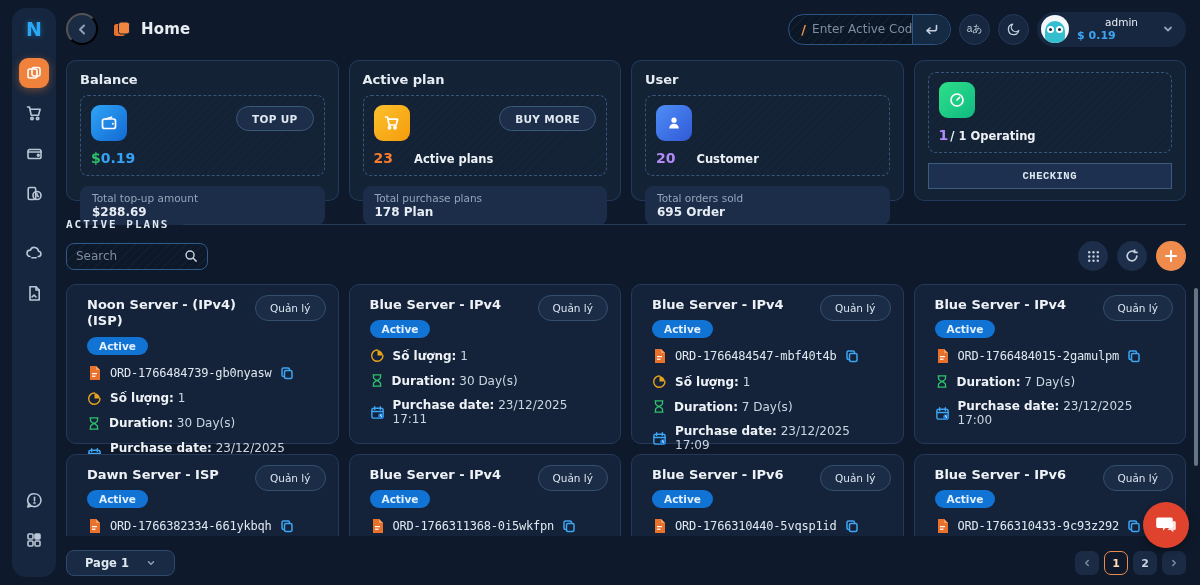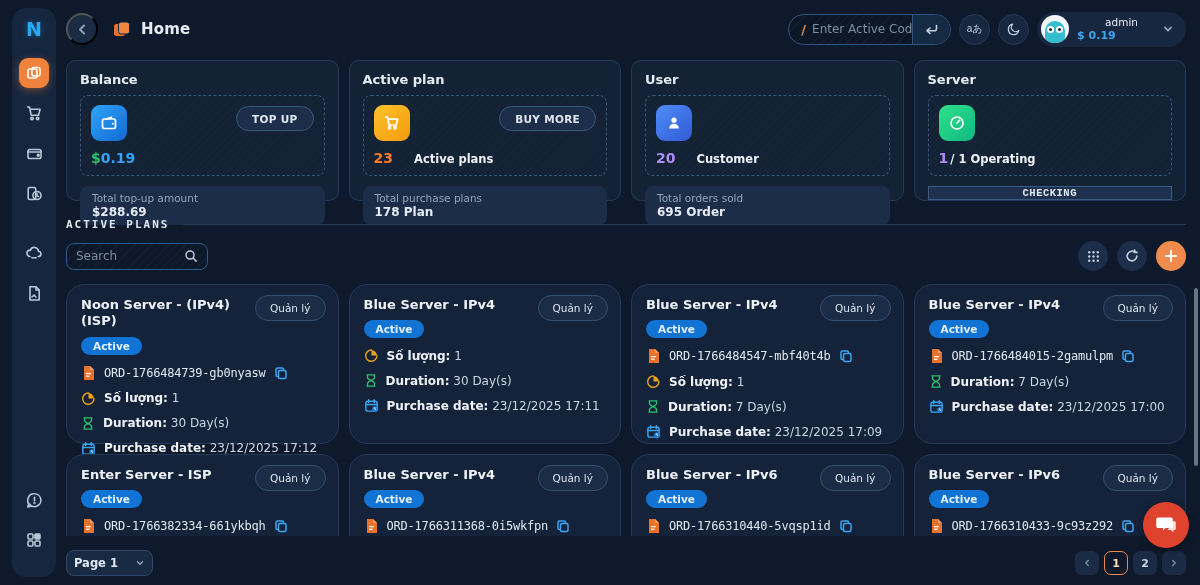--- a/index.html
+++ b/index.html
@@ -118,36 +118,36 @@
   .tool-btn { width:30px; height:30px; border-radius:50%; background:#1c2e49; border:none;
     display:flex; align-items:center; justify-content:center; cursor:pointer; }
   .tool-btn svg { stroke:#c3cfdd; fill:#c3cfdd; stroke-width:0; }
   .tool-btn.refresh svg { fill:none; stroke-width:1.7; stroke-linecap:round; stroke-linejoin:round; }
   .tool-btn.add { background:#f08b4e; }
   .tool-btn.add svg { stroke:#fff; fill:none; stroke-width:2; stroke-linecap:round; }
 
   
   .plans-viewport { margin-top:13px; height:252px; overflow:hidden; }
   .plans-grid { display:grid; grid-template-columns:repeat(4,1fr); gap:10px; grid-auto-rows:160px; }
-  .plan-card { background:#14233a; border:1px solid #24395a; border-radius:18px; padding:12px 14px; position:relative; }
+  .plan-card { background:#14233a; border:1px solid #24395a; border-radius:10px; padding:12px 20px; position:relative; }
   .plan-title { font-size:13px; font-weight:bold; color:#eef2f7; padding-right:68px; line-height:1.25; }
   .manage-btn { position:absolute; top:10px; right:12px; height:26px; padding:0 14px; border-radius:14px;
     background:#1b2c47; border:1px solid #33506f; color:#dce5ef; font-size:10.5px; cursor:pointer;
     font-family:"DejaVu Sans","Liberation Sans",sans-serif; }
   .badge { display:inline-block; margin-top:7px; background:#1173d4; color:#e3f0ff;
     font-size:10.5px; font-weight:bold; padding:3px 12px; border-radius:11px; }
   .plan-row { margin-top:10px; display:flex; align-items:center; gap:8px; font-size:12px; color:#ccd6e3; }
   .plan-row b { color:#eef2f7; }
   .ord-code { font-family:"DejaVu Sans Mono","Liberation Mono",monospace; font-size:12px; color:#dfe7f0; letter-spacing:-.2px; }
   .copy-btn { background:none; border:none; padding:0; cursor:pointer; display:flex; }
 
   
   .bottom-bar { position:absolute; left:0; right:0; bottom:8px; height:28px;
     display:flex; align-items:center; }
-  .page-select { height:26px; padding:0 7px; border-radius:8px; background:#182a44; border:1px solid #2e4a6b;
+  .page-select { height:26px; padding:0 18px; border-radius:8px; background:#182a44; border:1px solid #2e4a6b;
     color:#dfe7f0; font-size:11.5px; font-weight:bold; display:flex; align-items:center; gap:17px; cursor:pointer;
     font-family:"DejaVu Sans","Liberation Sans",sans-serif; }
   .page-select svg { stroke:#8fa1b6; fill:none; stroke-width:1.8; stroke-linecap:round; stroke-linejoin:round; }
   .pagination { margin-left:auto; display:flex; align-items:center; gap:5px; }
   .pg-btn { width:24px; height:24px; border-radius:7px; background:#1b2b45; border:none; color:#cbd5e1;
     font-size:11px; font-weight:bold; display:flex; align-items:center; justify-content:center; cursor:pointer;
     font-family:"DejaVu Sans","Liberation Sans",sans-serif; }
   .pg-btn svg { stroke:#7d8da2; fill:none; stroke-width:1.8; stroke-linecap:round; stroke-linejoin:round; }
   .pg-btn.current { background:transparent; border:1.5px solid #f08b4e; color:#ffd9b8; }
 
@@ -366,21 +366,20 @@
           <span class="v-suffix">Customer</span>
         </div>
       </div>
       <div class="stat-footer">
         <div class="stat-footer-label">Total orders sold</div>
         <div class="stat-footer-value">695 Order</div>
       </div>
     </div>
 
     <div class="stat-card">
-      <div class="stat-title">Server</div>
       <div class="dash-box">
         <div class="stat-ico ico-green">
           <svg width="18" height="18" viewBox="0 0 18 18">
               <circle cx="9" cy="9" r="6"></circle>
               <path d="M9 9l2.6-2.6"></path>
             </svg>
         </div>
         <div class="stat-value v-join">
           <span class="v-purple">1</span>
             <span class="v-suffix">/ 1 Operating</span>
@@ -620,21 +619,21 @@
                 <path d="M5 1.8v3M11 1.8v3M2 7h12"></path>
                 <circle cx="11.5" cy="11.5" r="2.8" fill="#1d7fe0" stroke="none"></circle>
                 <path d="M11.5 10.3v1.3l.9.6" stroke="#fff" stroke-width="1"></path>
               </svg>
             </span>
           <span><b>Purchase date:</b> <span>23/12/2025 17:00</span></span>
         </div>
       </article>
 
       <article class="plan-card">
-        <h3 class="plan-title">Enter Server - ISP</h3>
+        <h3 class="plan-title">Dawn Server - ISP</h3>
         <button class="manage-btn">Quản lý</button>
         <span class="badge">Active</span>
         <div class="plan-row">
           <span>
               <svg width="15" height="16" viewBox="0 0 15 16">
                 <path d="M3 1h6l4 4v10H3z" fill="#e8722c"></path>
                 <path d="M9 1v4h4" fill="#f5a15f"></path>
                 <rect x="5" y="8" width="5" height="1.2" fill="#fff"></rect>
                 <rect x="5" y="10.6" width="3.5" height="1.2" fill="#fff"></rect>
               </svg>

